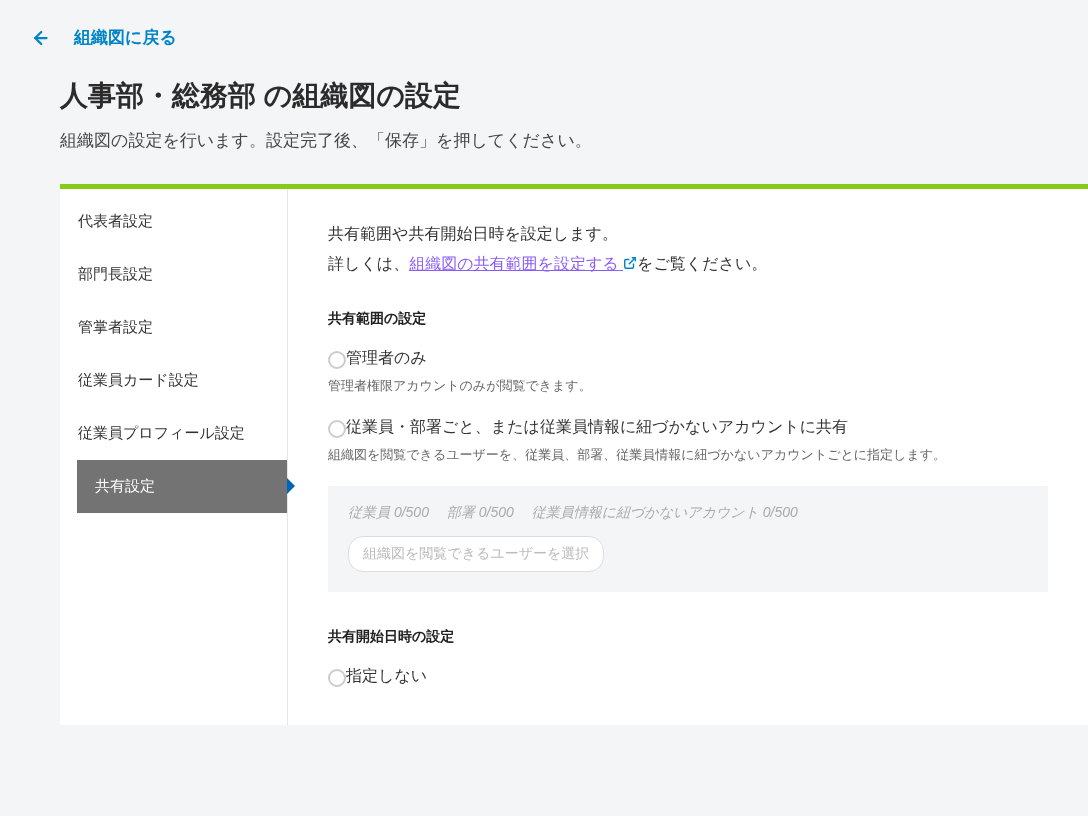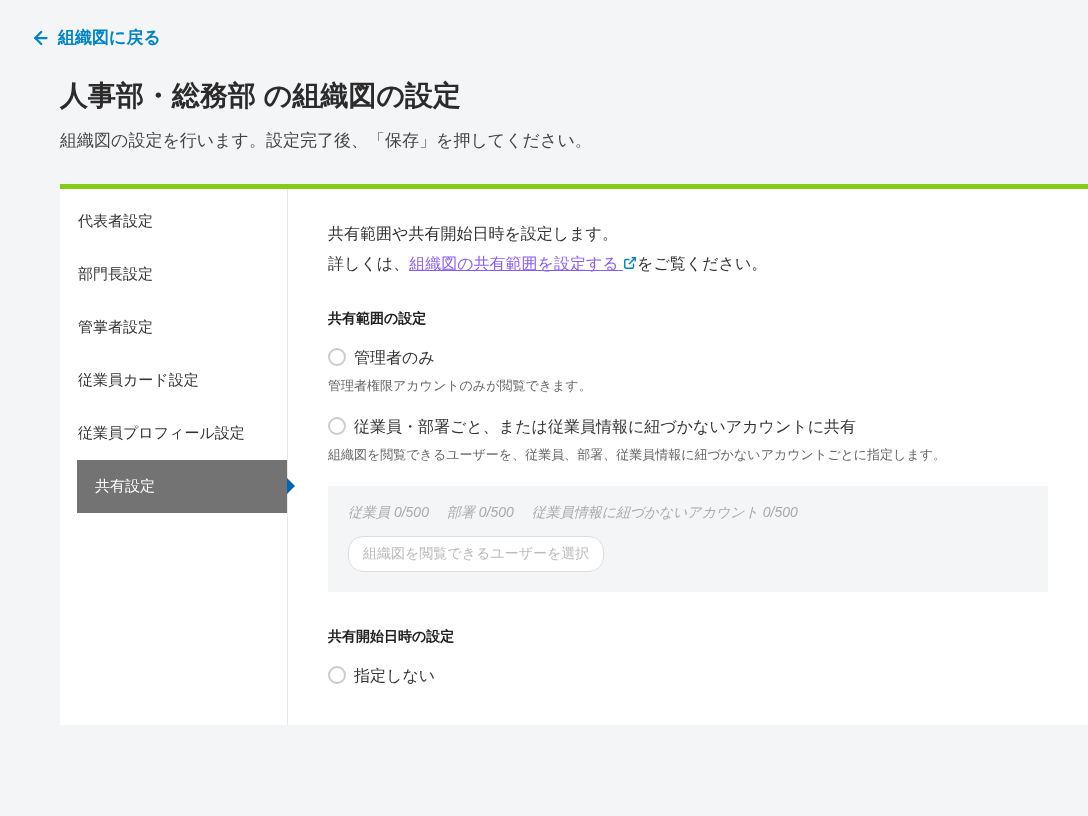--- a/index.html
+++ b/index.html
@@ -11,21 +11,21 @@
       font-family: -apple-system, BlinkMacSystemFont, "Hiragino Sans", "Hiragino Kaku Gothic ProN", Meiryo, sans-serif;
       background: #f4f5f6;
       color: #333;
       width: 1088px;
       height: 816px;
       overflow: hidden;
     }
     .back-link {
       display: inline-flex;
       align-items: center;
-      gap: 10px;
+      gap: 26px;
       color: #0084c8;
       font-size: 17px;
       font-weight: 600;
       padding: 26px 0 0 30px;
       cursor: pointer;
       text-decoration: none;
     }
     .back-link svg {
       width: 18px;
       height: 18px;
@@ -103,22 +103,22 @@
       margin-bottom: 20px;
     }
     .radio-group {
       margin-bottom: 36px;
     }
     .radio-option {
       margin-bottom: 8px;
     }
     .radio-row {
       display: flex;
-      align-items: flex-start;
-      gap: 8px;
+      align-items: flex-end;
+      gap: 0;
       cursor: pointer;
       margin-bottom: 8px;
     }
     .radio-circle {
       width: 18px;
       height: 18px;
       border: 2px solid #ccc;
       border-radius: 50%;
       flex-shrink: 0;
       position: relative;

